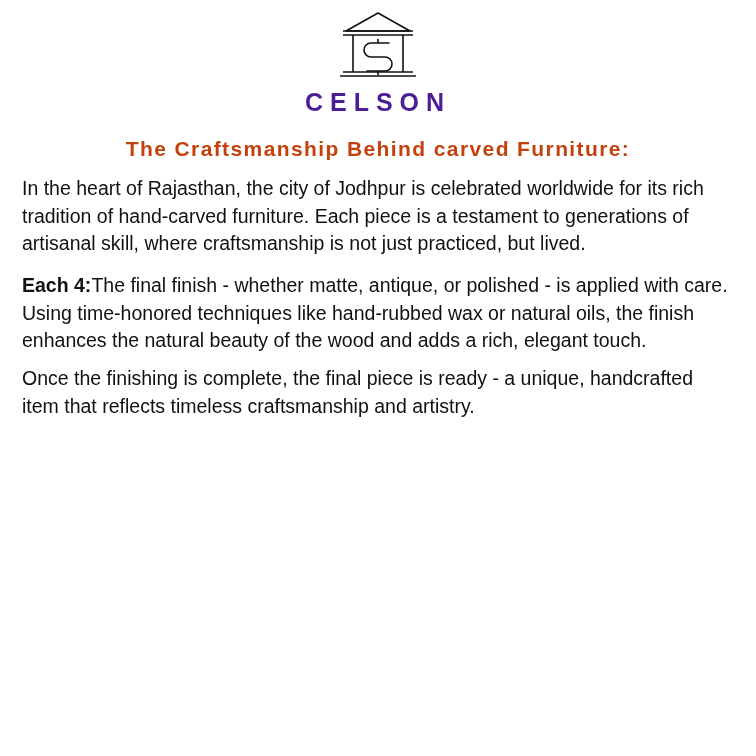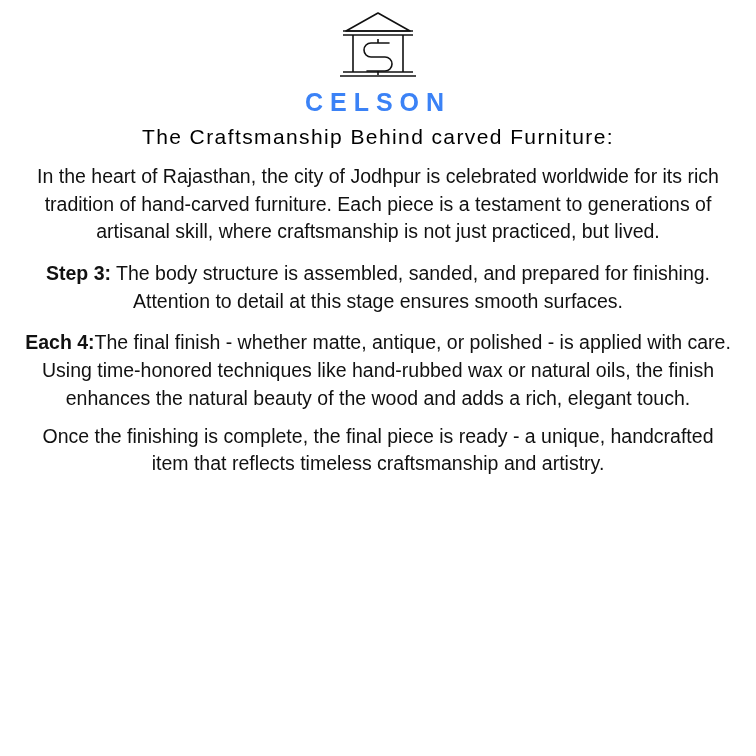--- a/index.html
+++ b/index.html
@@ -28,34 +28,34 @@
     height: 74px;
     display: block;
     margin: 2px auto 2px auto;
   }
   .brand {
     font-size: 25px;
     font-weight: bold;
     letter-spacing: 7px;
     text-align: center;
     margin: 2px 0 6px 0;
-    color: #3b82f6;
+    color: #4c1d95;
   }
   .headline {
     font-size: 21px;
-    font-weight: normal;
+    font-weight: bold;
     letter-spacing: 1.4px;
     text-align: center;
-    margin: 2px 0 14px 0;
-    color: #000000;
+    margin: 14px 0 14px 0;
+    color: #c2410c;
   }
   .para {
     font-size: 19.5px;
     line-height: 1.42;
-    text-align: center;
+    text-align: left;
     margin: 0 0 14px 0;
     color: #111;
     max-width: 712px;
   }
   .para.tight {
     margin-bottom: 10px;
   }
   .para.last {
     margin-bottom: 0;
   }
@@ -84,23 +84,20 @@
   </span>
 
   <div class="brand">CELSON</div>
 
   <div class="headline">The Craftsmanship Behind carved Furniture:</div>
 
   <p class="para">In the heart of Rajasthan, the city of Jodhpur is celebrated worldwide for its rich tradition of hand-carved furniture. Each piece is a testament to generations of artisanal skill, where craftsmanship is not just practiced, but lived.</p>
 
 
 
-  <p class="para">
-    <span class="step-label">Step 3:</span><span> The body structure is assembled, sanded, and prepared for finishing. Attention to detail at this stage ensures smooth surfaces.</span>
-  </p>
 
   <p class="para tight">
     <span class="step-label">Each 4:</span><span>The final finish - whether matte, antique, or polished - is applied with care. Using time-honored techniques like hand-rubbed wax or natural oils, the finish enhances the natural beauty of the wood and adds a rich, elegant touch.</span>
   </p>
 
   <p class="para last">Once the finishing is complete, the final piece is ready - a unique, handcrafted item that reflects timeless craftsmanship and artistry.</p>
 
 </div>
 
 </body></html>

